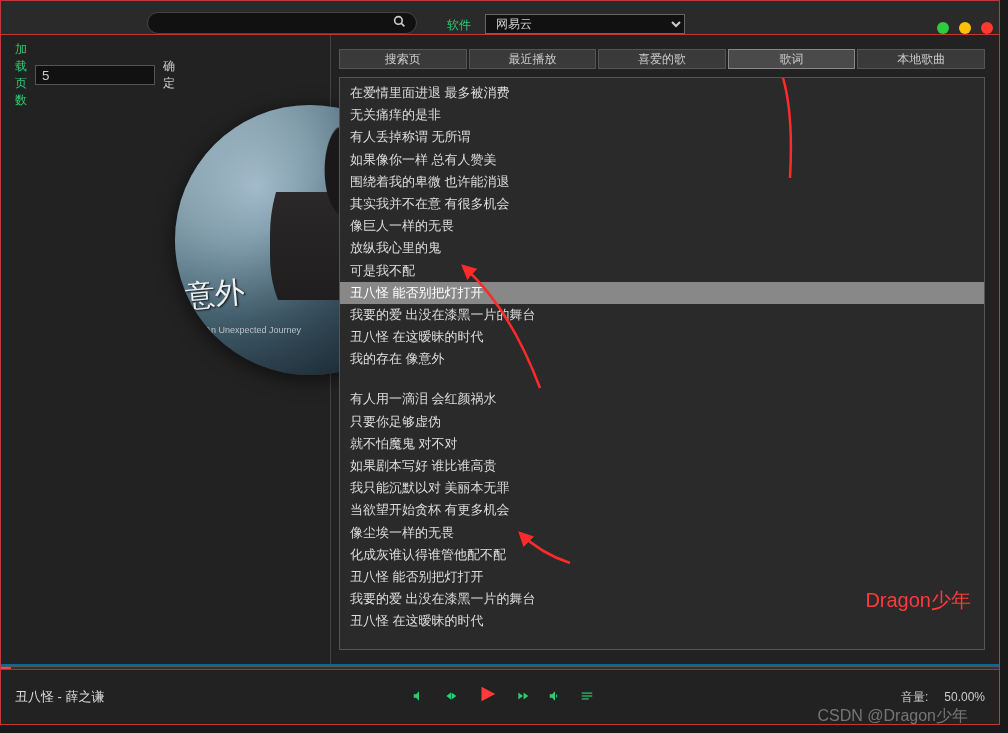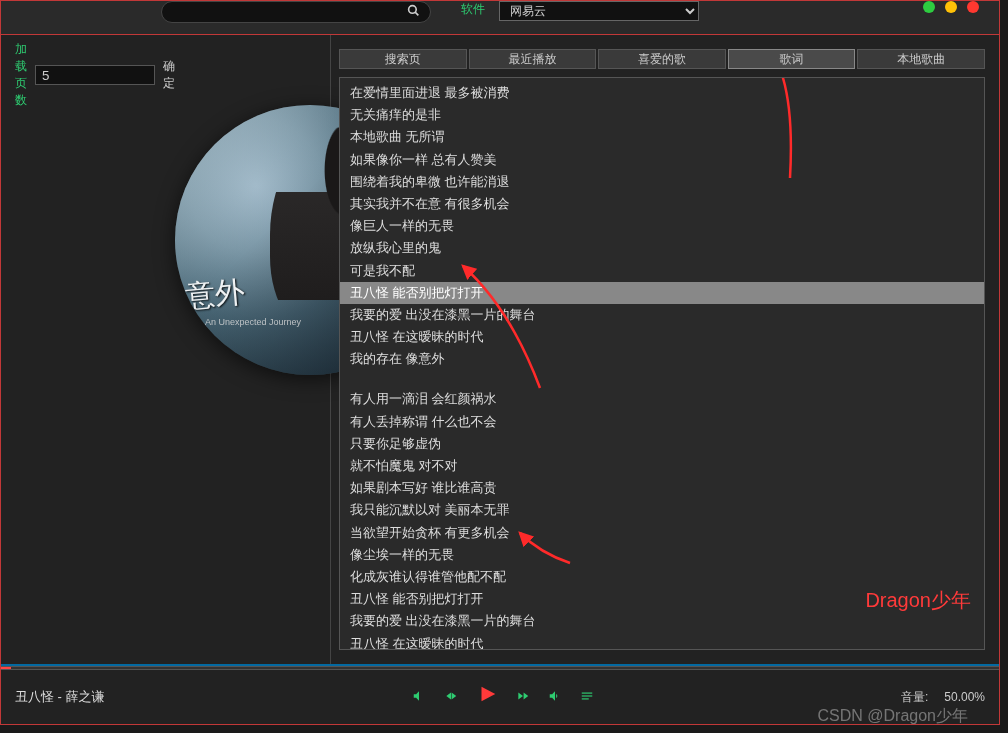--- a/index.html
+++ b/index.html
@@ -18,22 +18,22 @@
   height: 725px;
   border: 1px solid #c23838;
   background: #222;
   position: relative;
 }
 .titlebar {
   height: 34px;
   background: #2a2a2a;
   border-bottom: 1px solid #c23838;
   display: flex;
-  align-items: flex-start;
-  padding: 0 20px;
+  align-items: flex-end;
+  padding: 0 6px;
 }
 .search-box {
   margin-left: 140px;
   width: 270px;
   height: 22px;
   background: #111;
   border: 1px solid #444;
   border-radius: 11px;
   display: flex;
   align-items: center;
@@ -90,21 +90,21 @@
   background: linear-gradient(135deg, rgba(180,200,210,0.6) 0%, transparent 40%, rgba(20,30,40,0.8) 100%);
 }
 .album-figure {
   position: absolute; left: 35%; top: 8%; width: 55%; height: 80%;
   background: radial-gradient(ellipse at 50% 20%, #1a1818 0%, #1a1818 18%, transparent 19%),
               linear-gradient(180deg, transparent 30%, #2a2828 30%, #1f1d1d 80%, transparent 80%);
   border-radius: 50% 50% 40% 40%;
   filter: blur(0.3px);
 }
 .album-text { position: absolute; left: 10px; bottom: 60px; color: #fff; font-family: cursive; font-size: 30px; transform: rotate(-5deg); opacity: 0.9; text-shadow: 1px 1px 2px #000; }
-.album-sub { position: absolute; left: 30px; bottom: 48px; color: #ddd; font-size: 9px; opacity: 0.8; }
+.album-sub { position: absolute; left: 30px; bottom: 40px; color: #ddd; font-size: 9px; opacity: 0.8; }
 
 .play-mode-row { margin-top: auto; display: flex; align-items: center; justify-content: space-between; padding: 8px 4px 20px 4px; }
 .play-mode { color: #2ecc71; }
 .icon-group { display: flex; gap: 16px; }
 .small-icon { color: #2ecc71; font-size: 14px; }
 
 .right-pane { flex: 1; display: flex; flex-direction: column; padding: 14px 10px 10px 4px; }
 .tabs { display: flex; gap: 2px; padding: 0 4px 4px 4px; }
 .tab {
   flex: 1; height: 20px; background: #3a3a3a; border: 1px solid #555;
@@ -246,34 +246,33 @@
                 <marker id="ah3" markerWidth="6" markerHeight="6" refX="5" refY="3" orient="auto">
                   <path d="M0,0 L6,3 L0,6 Z" fill="#ff2a2a"></path>
                 </marker>
               </defs>
               <path d="M55,35 Q25,25 5,5" stroke="#ff2a2a" stroke-width="2.5" fill="none" marker-end="url(#ah3)"></path>
             </svg>
         </div>
 
       <div class="lyric-line">在爱情里面进退 最多被消费</div>
           <div class="lyric-line">无关痛痒的是非</div>
-          <div class="lyric-line">本地歌曲 无所谓</div>
+          <div class="lyric-line">有人丢掉称谓 无所谓</div>
           <div class="lyric-line">如果像你一样 总有人赞美</div>
           <div class="lyric-line">围绕着我的卑微 也许能消退</div>
           <div class="lyric-line">其实我并不在意 有很多机会</div>
           <div class="lyric-line">像巨人一样的无畏</div>
           <div class="lyric-line">放纵我心里的鬼</div>
           <div class="lyric-line">可是我不配</div>
           <div class="lyric-line current">丑八怪 能否别把灯打开</div>
           <div class="lyric-line">我要的爱 出没在漆黑一片的舞台</div>
           <div class="lyric-line">丑八怪 在这暧昧的时代</div>
           <div class="lyric-line">我的存在 像意外</div>
           <div class="lyric-line empty"></div>
           <div class="lyric-line">有人用一滴泪 会红颜祸水</div>
-          <div class="lyric-line">有人丢掉称谓 什么也不会</div>
           <div class="lyric-line">只要你足够虚伪</div>
           <div class="lyric-line">就不怕魔鬼 对不对</div>
           <div class="lyric-line">如果剧本写好 谁比谁高贵</div>
           <div class="lyric-line">我只能沉默以对 美丽本无罪</div>
           <div class="lyric-line">当欲望开始贪杯 有更多机会</div>
           <div class="lyric-line">像尘埃一样的无畏</div>
           <div class="lyric-line">化成灰谁认得谁管他配不配</div>
           <div class="lyric-line">丑八怪 能否别把灯打开</div>
           <div class="lyric-line">我要的爱 出没在漆黑一片的舞台</div>
           <div class="lyric-line">丑八怪 在这暧昧的时代</div>

